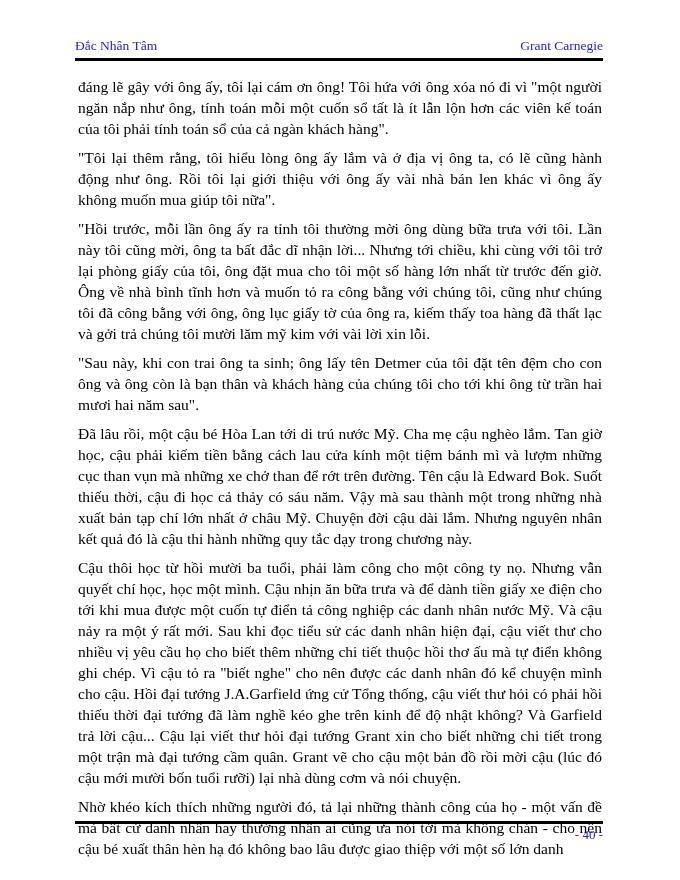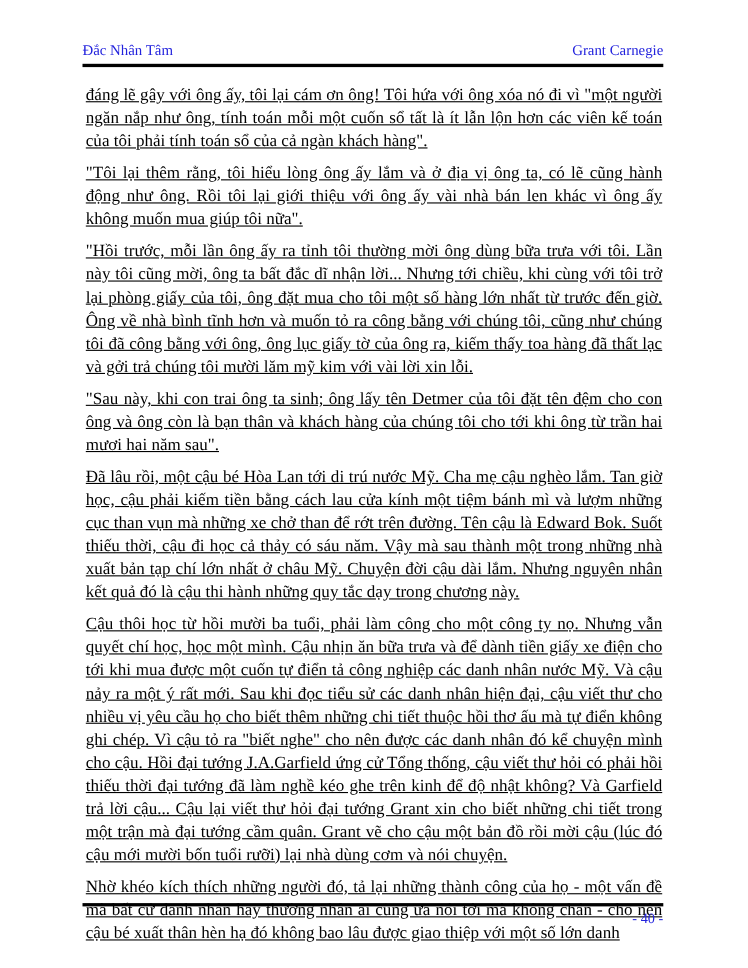--- a/index.html
+++ b/index.html
@@ -33,21 +33,21 @@
   }
   .content {
     position: absolute;
     top: 76px;
     left: 78px;
     width: 524px;
     font-size: 15.5px;
     line-height: 21px;
     text-align: justify;
   }
-  .content p { margin: 0 0 8px 0; text-decoration: underline; }
+  .content p { margin: 0 0 8px 0; }
   .footer {
     position: absolute;
     top: 821px;
     left: 75px;
     width: 528px;
     text-align: right;
   }
   .footer .page-number {
     display: inline-block;
     margin-top: 3px;

